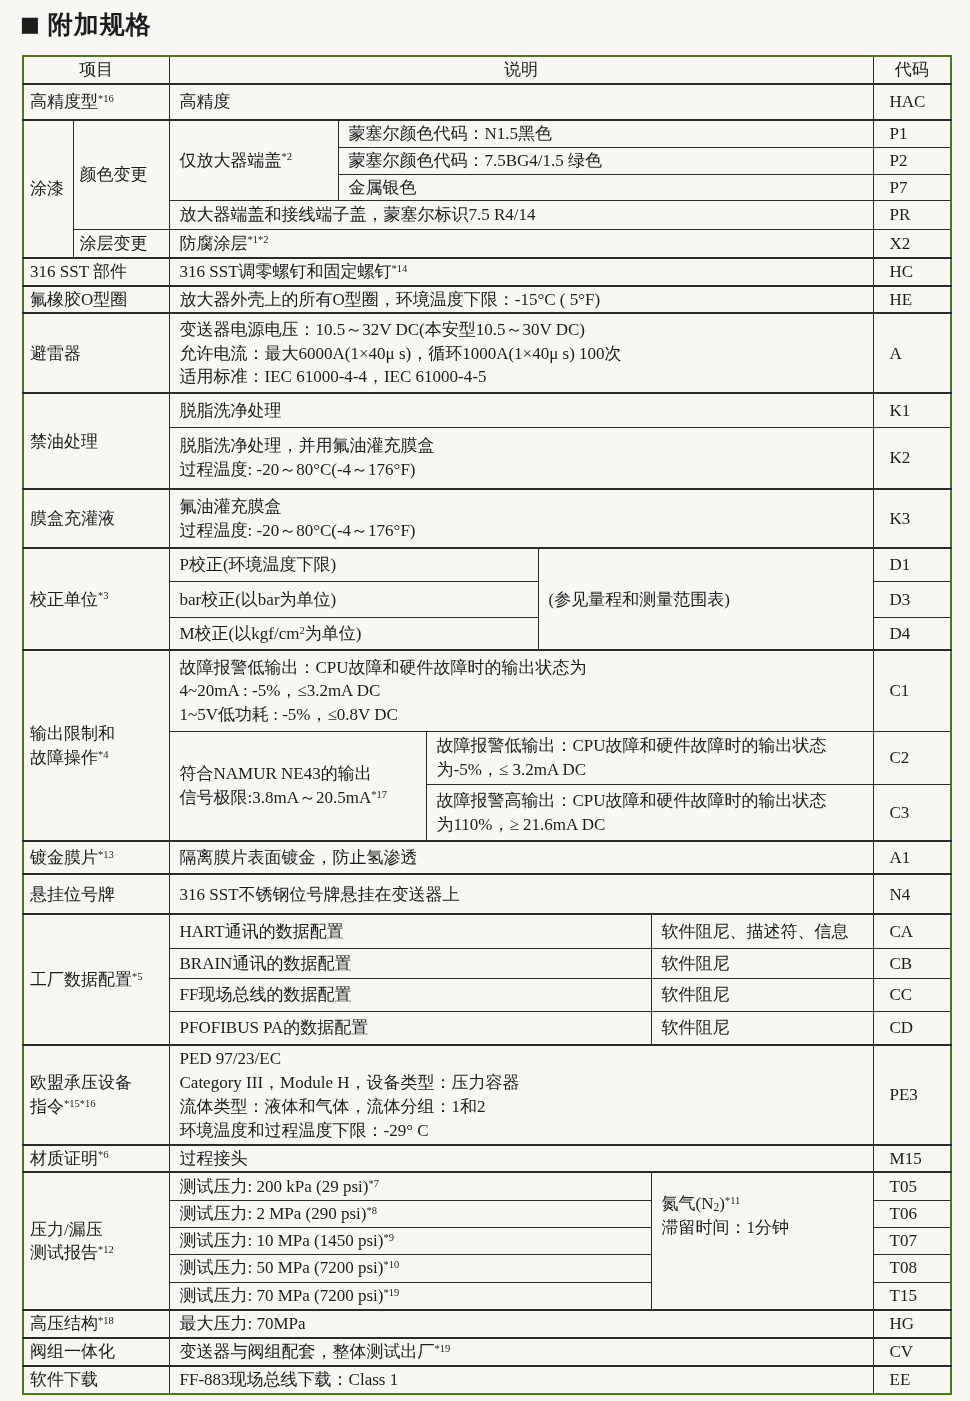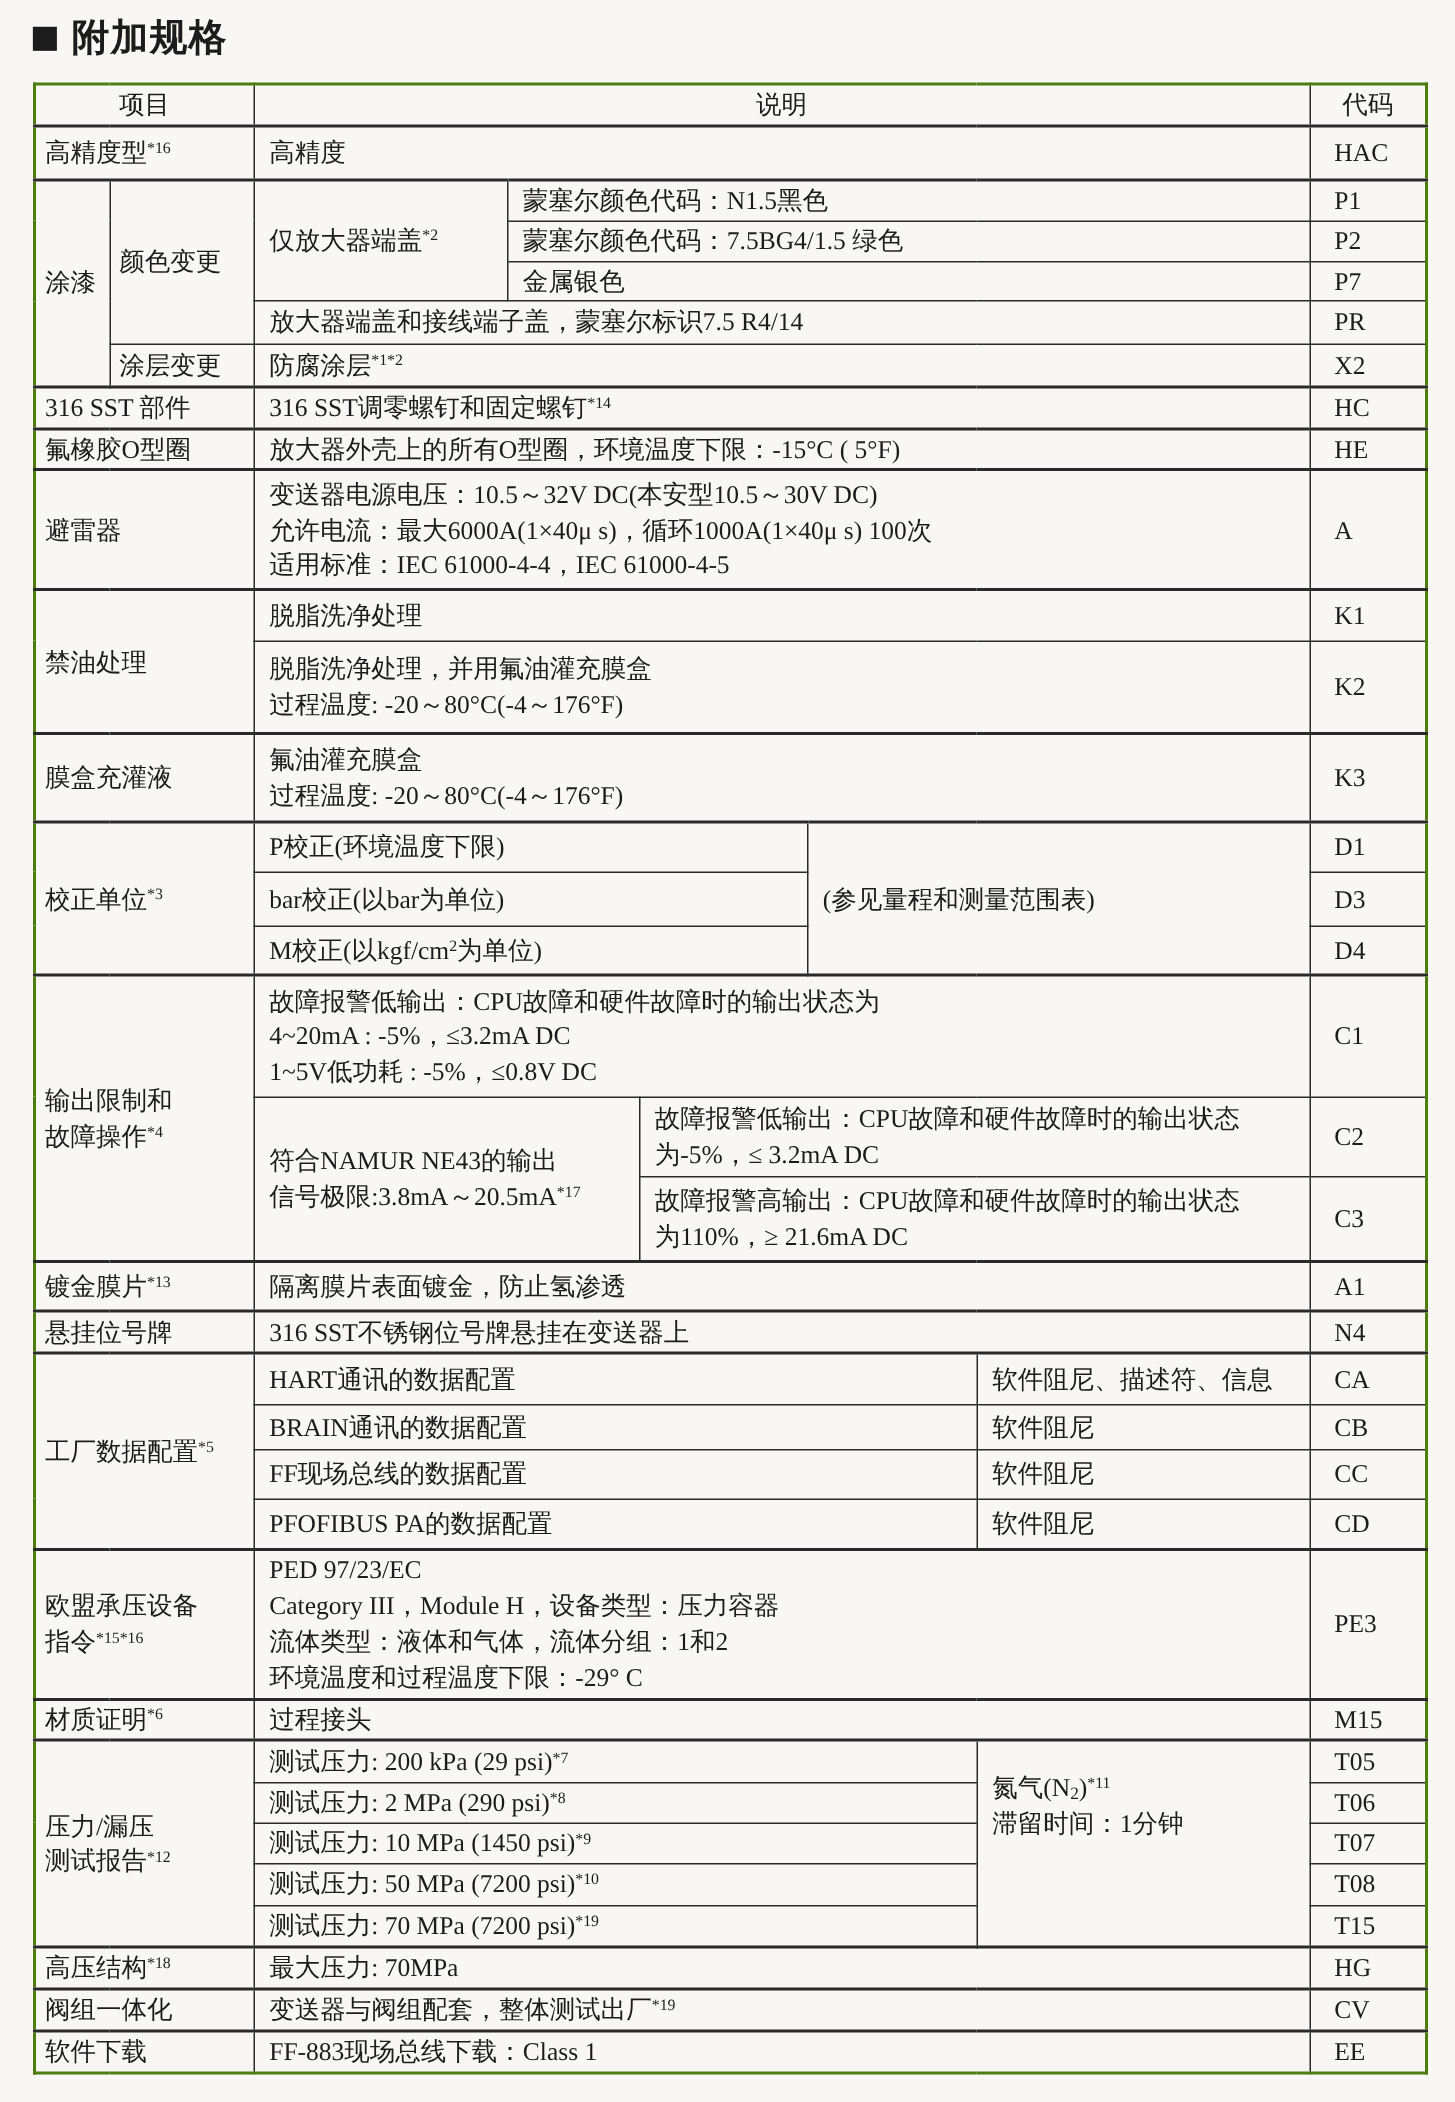--- a/index.html
+++ b/index.html
@@ -150,21 +150,21 @@
     </tr>
     <tr style="height:57px">
       <td class="desc" colspan="3">故障报警高输出：CPU故障和硬件故障时的输出状态<br>为110%，≥ 21.6mA DC</td>
       <td class="code">C3</td>
     </tr>
     <tr class="grp" style="height:33px">
       <td class="item" colspan="2">镀金膜片<sup>*13</sup></td>
       <td class="desc" colspan="5">隔离膜片表面镀金，防止氢渗透</td>
       <td class="code">A1</td>
     </tr>
-    <tr class="grp" style="height:28px">
+    <tr class="grp" style="height:40px">
       <td class="item" colspan="2">悬挂位号牌</td>
       <td class="desc" colspan="5">316 SST不锈钢位号牌悬挂在变送器上</td>
       <td class="code">N4</td>
     </tr>
     <tr class="grp" style="height:34px">
       <td class="item" colspan="2" rowspan="4">工厂数据配置<sup>*5</sup></td>
       <td class="desc" colspan="4">HART通讯的数据配置</td>
       <td class="desc">软件阻尼、描述符、信息</td>
       <td class="code">CA</td>
     </tr>

